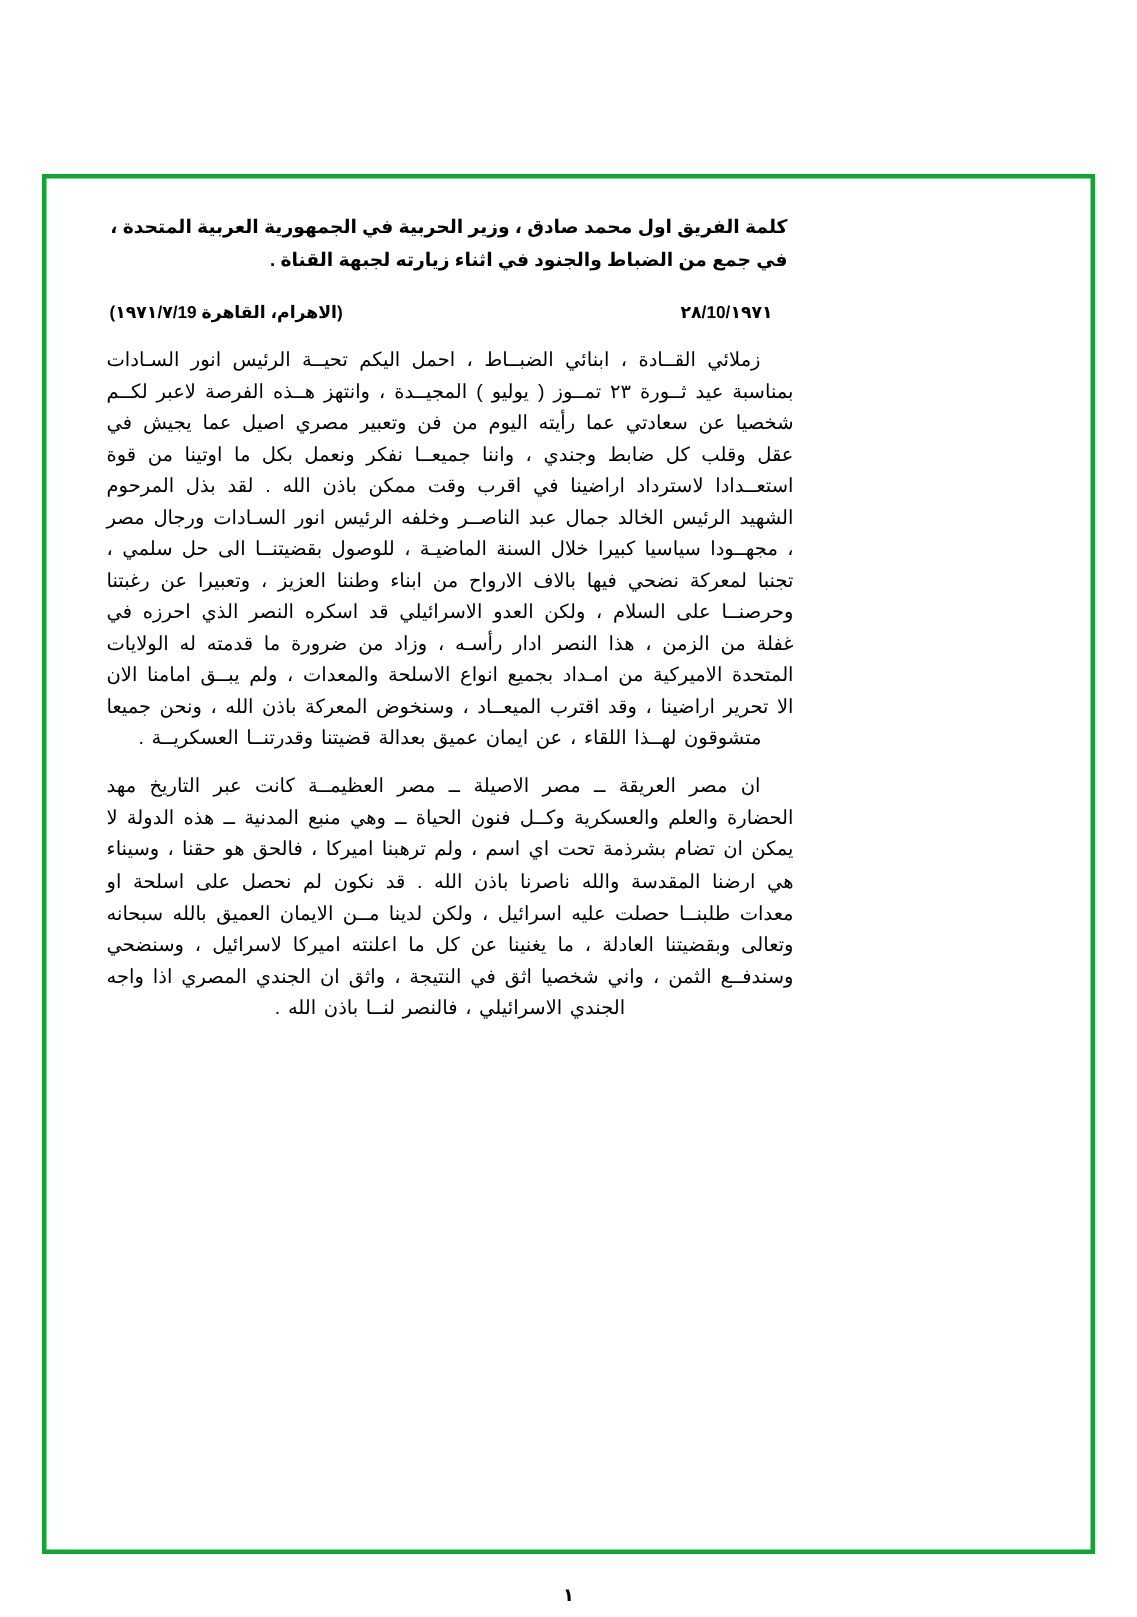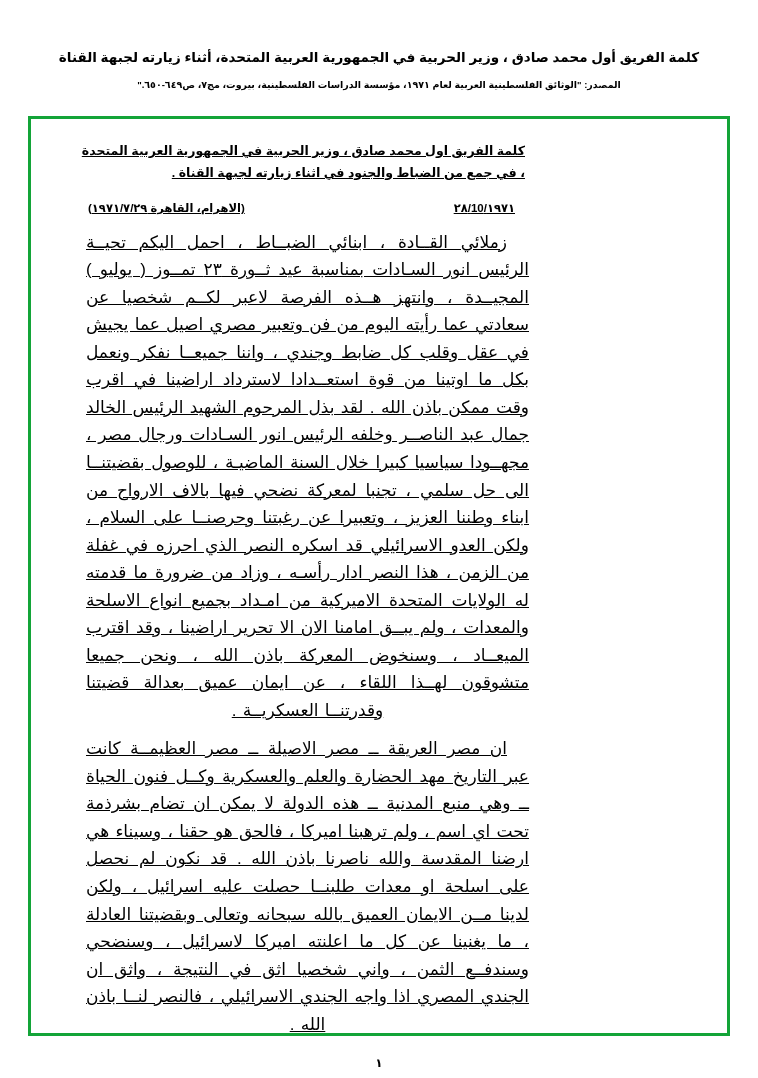--- a/index.html
+++ b/index.html
@@ -50,24 +50,23 @@
     right: 28px;
     left: 28px;
     bottom: 42px;
     border: 3px solid #13a438;
     box-sizing: border-box;
     background: #fff;
   }
   .frame-inner {
     position: absolute;
     top: 0; right: 0; bottom: 0; left: 0;
-    padding: 22px 34px 10px 49px;
+    padding: 22px 34px 10px 34px;
     box-sizing: border-box;
     overflow: hidden;
-    text-decoration: underline;
   }
   .scan-title {
     font-family: "Liberation Sans", "DejaVu Sans", sans-serif;
     font-weight: bold;
     font-size: 12.5px;
     line-height: 1.75;
     direction: rtl;
     text-align: right;
     margin: 0 0 16px 0;
     padding-right: 168px;
@@ -85,21 +84,21 @@
     padding-left: 8px;
   }
   .dateline .d-right { white-space: nowrap; }
   .dateline .d-left  { white-space: nowrap; }
   .body-col {
     padding-right: 164px;
     padding-left: 6px;
   }
   p.para {
     font-family: "Liberation Sans", "DejaVu Sans", sans-serif;
-    font-size: 17px;
+    font-size: 13px;
     line-height: 1.62;
     direction: rtl;
     text-align: justify;
     text-align-last: right;
     margin: 0 0 11px 0;
     font-weight: normal;
     letter-spacing: 0px;
     word-spacing: 1.5px;
   }
   p.para.indent { text-indent: 22px; }
@@ -113,33 +112,29 @@
     font-family: "Liberation Sans", "DejaVu Sans", sans-serif;
     font-size: 12px;
     font-weight: bold;
   }
 </style>
 </head>
 <body>
 
 <div class="page">
 
-  <div class="head-area">
-    <div class="doc-title">كلمة الفريق أول محمد صادق ، وزير الحربية في الجمهورية العربية المتحدة، أثناء زيارته لجبهة القناة</div>
-    <div class="doc-source">المصدر: "الوثائق الفلسطينية العربية لعام ١٩٧١، مؤسسة الدراسات الفلسطينية، بيروت، مج٧، ص٦٤٩-٦٥٠."</div>
-  </div>
 
   <div class="frame">
     <div class="frame-inner">
 
       <div class="scan-title">كلمة الفريق اول محمد صادق ، وزير الحربية في الجمهورية العربية المتحدة ، في جمع من الضباط والجنود في اثناء زيارته لجبهة القناة .</div>
 
       <div class="dateline">
         <span class="d-right">١٩٧١/10/٢٨</span>
-        <span class="d-left">(الاهرام، القاهرة ١٩٧١/٧/٢٩)</span>
+        <span class="d-left">(الاهرام، القاهرة ١٩٧١/٧/19)</span>
       </div>
 
       <div class="body-col">
         <p class="para indent last-center">زملائي القــادة ، ابنائي الضبــاط ، احمل اليكم تحيــة الرئيس انور السـادات بمناسبة عيد ثــورة ٢٣ تمــوز ( يوليو ) المجيــدة ، وانتهز هــذه الفرصة لاعبر لكــم شخصيا عن سعادتي عما رأيته اليوم من فن وتعبير مصري اصيل عما يجيش في عقل وقلب كل ضابط وجندي ، واننا جميعــا نفكر ونعمل بكل ما اوتينا من قوة استعــدادا لاسترداد اراضينا في اقرب وقت ممكن باذن الله . لقد بذل المرحوم الشهيد الرئيس الخالد جمال عبد الناصــر وخلفه الرئيس انور السـادات ورجال مصر ، مجهــودا سياسيا كبيرا خلال السنة الماضيـة ، للوصول بقضيتنــا الى حل سلمي ، تجنبا لمعركة نضحي فيها بالاف الارواح من ابناء وطننا العزيز ، وتعبيرا عن رغبتنا وحرصنــا على السلام ، ولكن العدو الاسرائيلي قد اسكره النصر الذي احرزه في غفلة من الزمن ، هذا النصر ادار رأسـه ، وزاد من ضرورة ما قدمته له الولايات المتحدة الاميركية من امـداد بجميع انواع الاسلحة والمعدات ، ولم يبــق امامنا الان الا تحرير اراضينا ، وقد اقترب الميعــاد ، وسنخوض المعركة باذن الله ، ونحن جميعا متشوقون لهــذا اللقاء ، عن ايمان عميق بعدالة قضيتنا وقدرتنــا العسكريــة .</p>
         <p class="para indent last-center">ان مصر العريقة ــ مصر الاصيلة ــ مصر العظيمــة كانت عبر التاريخ مهد الحضارة والعلم والعسكرية وكــل فنون الحياة ــ وهي منبع المدنية ــ هذه الدولة لا يمكن ان تضام بشرذمة تحت اي اسم ، ولم ترهبنا اميركا ، فالحق هو حقنا ، وسيناء هي ارضنا المقدسة والله ناصرنا باذن الله . قد نكون لم نحصل على اسلحة او معدات طلبنــا حصلت عليه اسرائيل ، ولكن لدينا مــن الايمان العميق بالله سبحانه وتعالى وبقضيتنا العادلة ، ما يغنينا عن كل ما اعلنته اميركا لاسرائيل ، وسنضحي وسندفــع الثمن ، واني شخصيا اثق في النتيجة ، واثق ان الجندي المصري اذا واجه الجندي الاسرائيلي ، فالنصر لنــا باذن الله .</p>
       </div>
 
     </div>
   </div>
 

